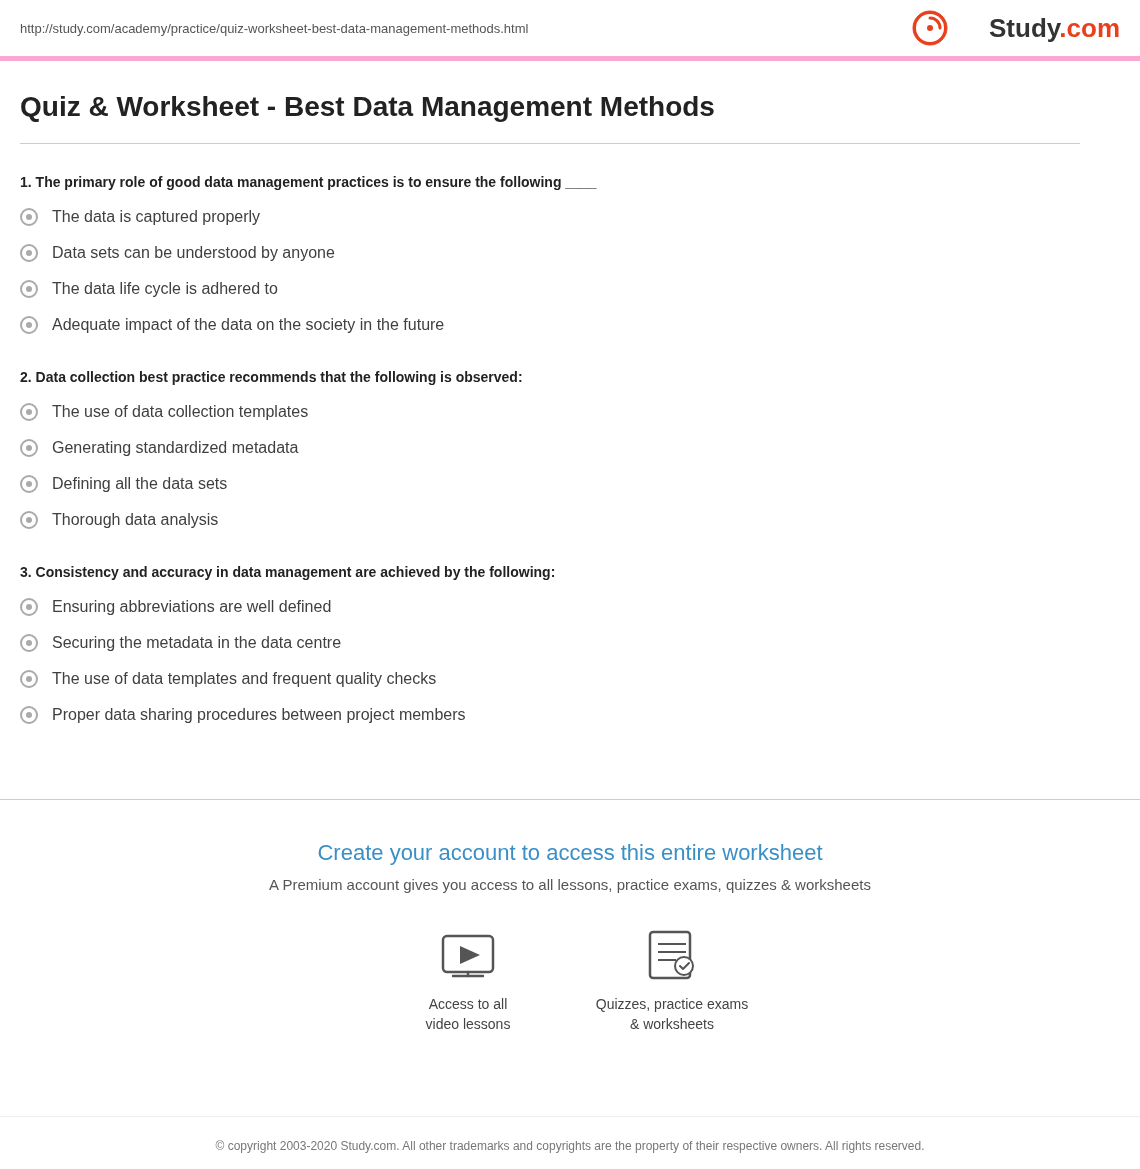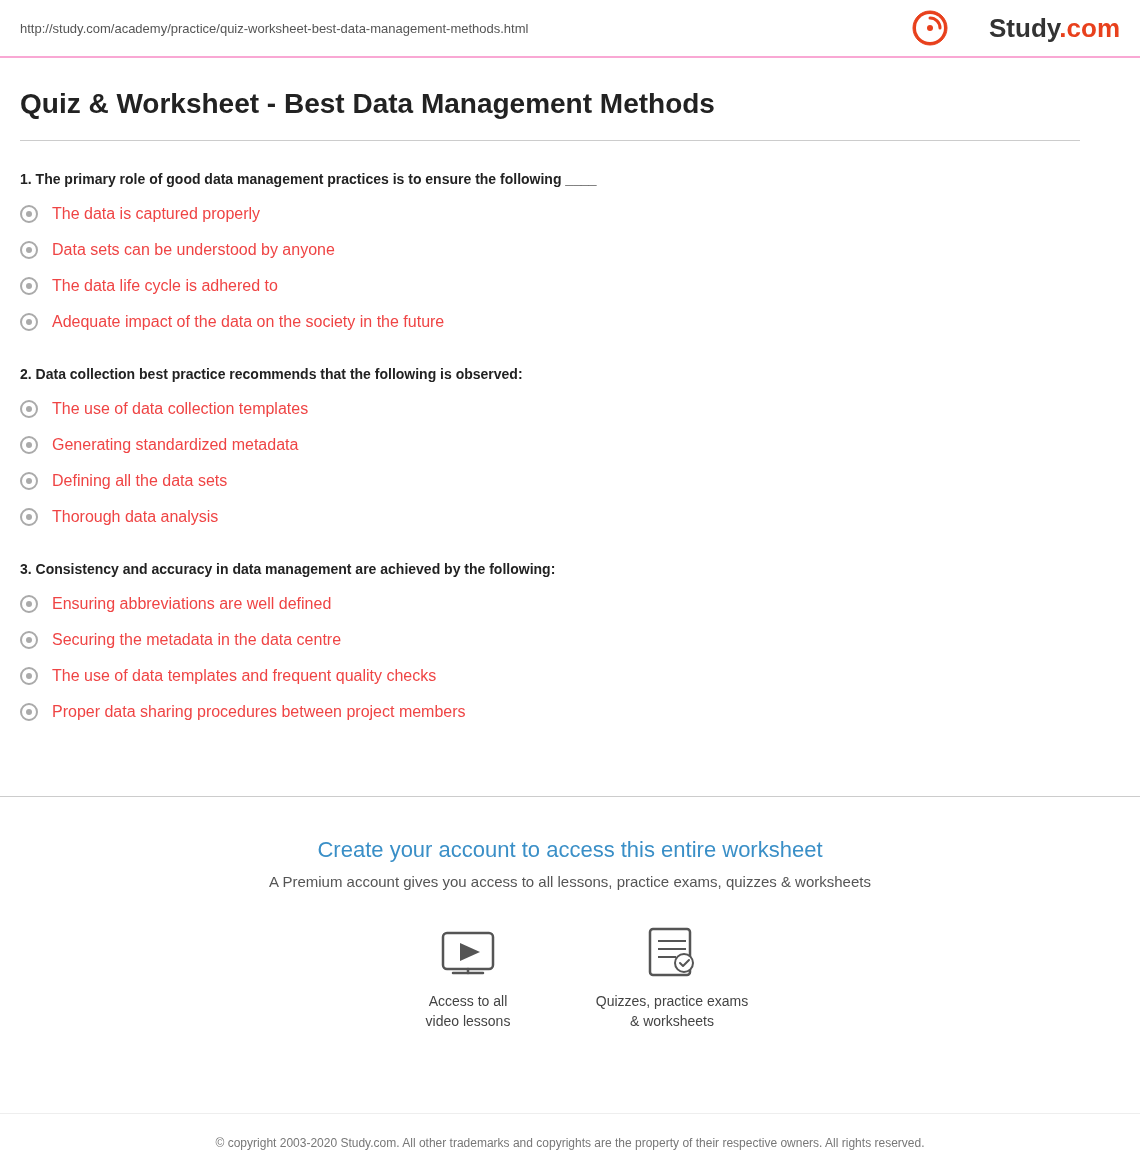--- a/index.html
+++ b/index.html
@@ -9,21 +9,21 @@
       color: #333;
       background: #fff;
       width: 1140px;
       min-height: 1169px;
     }
     .top-bar {
       display: flex;
       justify-content: space-between;
       align-items: center;
       padding: 10px 20px;
-      border-bottom: 2px solid #f9a8d4;
+      border-bottom: 5px solid #f9a8d4;
     }
     .url-bar {
       font-size: 13px;
       color: #555;
     }
     .logo-area {
       display: flex;
       align-items: center;
       gap: 8px;
     }
@@ -66,21 +66,21 @@
     }
     .option-list {
       list-style: none;
       padding: 0;
     }
     .option-item {
       display: flex;
       align-items: center;
       margin-bottom: 18px;
       font-size: 16px;
-      color: #ef4444;
+      color: #404040;
     }
     .radio-circle {
       width: 18px;
       height: 18px;
       border-radius: 50%;
       border: 2px solid #aaa;
       margin-right: 14px;
       flex-shrink: 0;
       background: #fff;
       position: relative;

